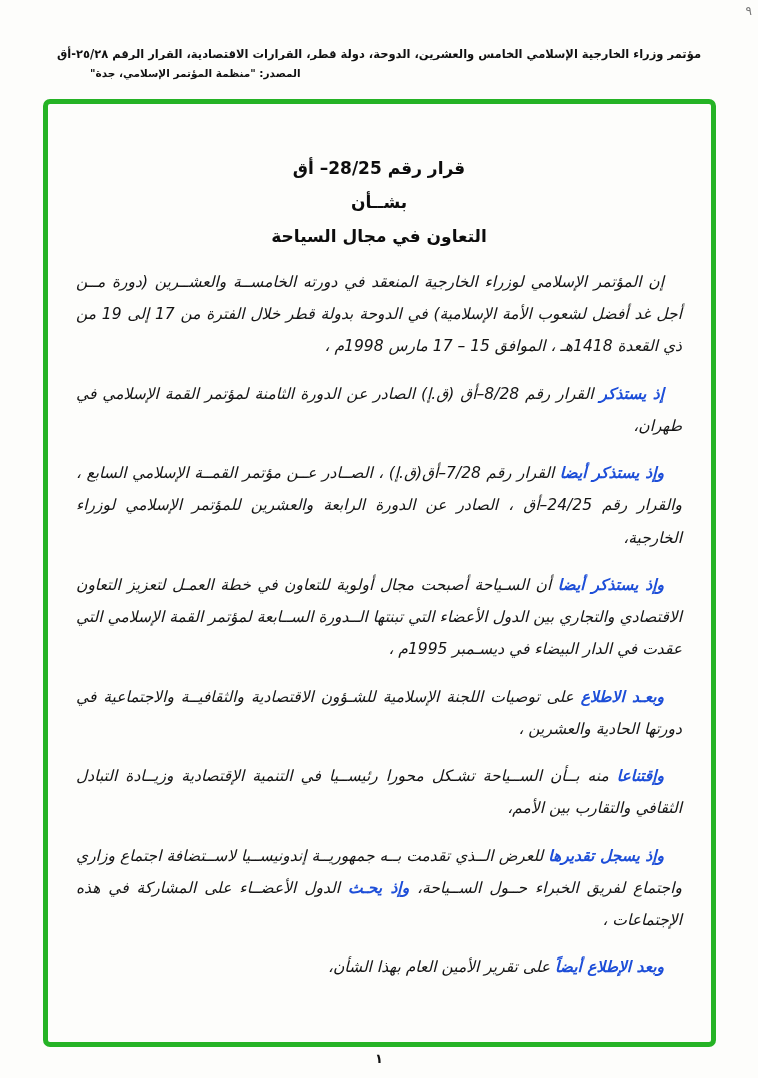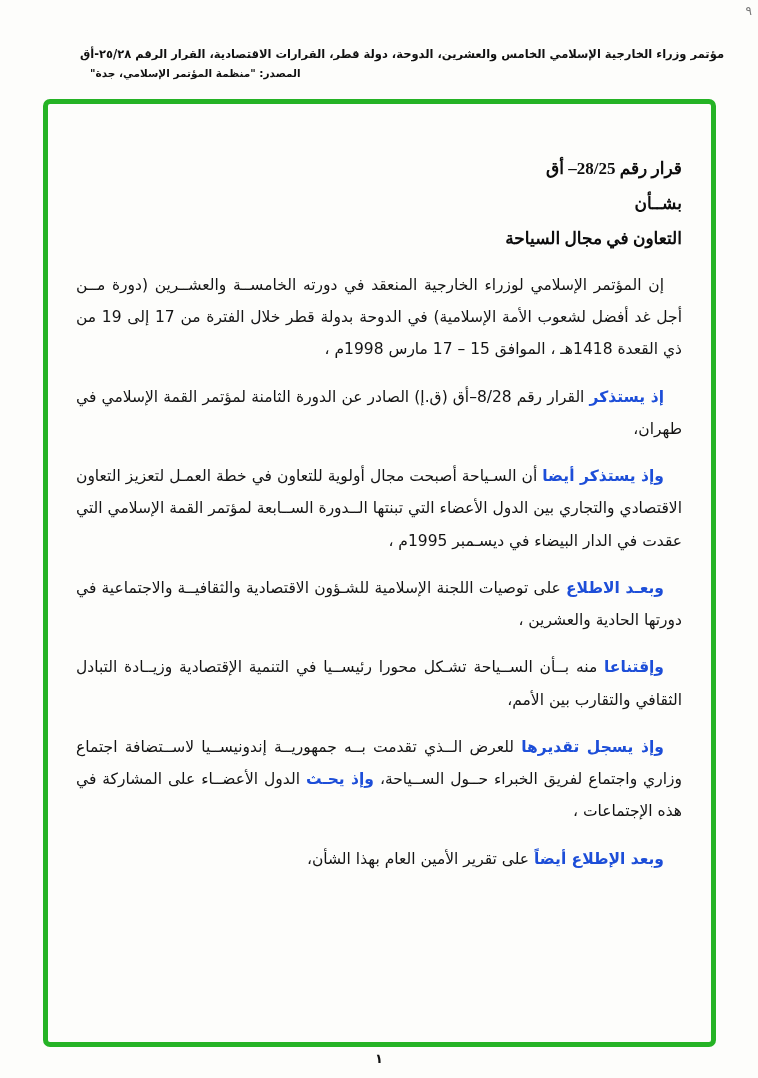--- a/index.html
+++ b/index.html
@@ -11,21 +11,21 @@
     font-family:"DejaVu Sans","Liberation Serif",sans-serif;
     color:#151515;
     overflow:hidden;
   }
   .corner-mark{
     position:absolute;top:4px;right:6px;
     font-size:12px;color:#777;direction:rtl;
   }
   .doc-header{
     position:absolute;top:46px;left:34px;right:34px;
-    direction:rtl;text-align:right;
+    direction:rtl;text-align:center;
     font-weight:bold;font-size:11.5px;line-height:1.4;
     color:#101010;letter-spacing:0;
   }
   .doc-source{
     position:absolute;top:67px;left:90px;
     direction:rtl;
     font-weight:bold;font-size:10.5px;color:#101010;
   }
   .frame{
     position:absolute;left:43px;top:99px;
@@ -36,33 +36,34 @@
     background:#fdfdfb;
   }
   .content{
     position:absolute;
     top:104px;left:48px;right:48px;bottom:36px;
     padding:30px 28px 0 28px;
     direction:rtl;
     box-sizing:border-box;
   }
   .title{
-    text-align:right;font-weight:bold;
-    font-size:17px;margin:0 0 14px 0;color:#0d0d0d;font-family:Liberation Serif, serif;
+    text-align:center;font-weight:bold;
+    font-size:17px;margin:0 0 14px 0;color:#0d0d0d;
   }
   .title.first{margin-top:24px;}
   .title.last{margin-bottom:20px;}
   .body-text p{
     font-size:15.5px;
     line-height:2.08;
     text-align:justify;
     text-align-last:right;
     margin:0 0 15px 0;
     text-indent:18px;
     color:#141414;
+    font-style:italic;
   }
   .body-text p b{font-weight:bold;color:#1d4ed8;}
   .page-number{
     position:absolute;bottom:12px;left:0;right:0;
     text-align:center;
     font-size:13px;font-weight:bold;color:#111;
   }
 </style>
 </head>
 <body>
@@ -77,20 +78,21 @@
   <div class="frame"></div>
 
   <div class="content">
     <div class="title first">قرار رقم 28/25– أق</div>
     <div class="title">بشــأن</div>
     <div class="title last">التعاون في مجال السياحة</div>
 
     <div class="body-text">
       <p><b></b><span>إن المؤتمر الإسلامي لوزراء الخارجية المنعقد في دورته الخامســة والعشــرين (دورة مــن أجل غد أفضل لشعوب الأمة الإسلامية) في الدوحة بدولة قطر خلال الفترة من 17 إلى 19 من ذي القعدة 1418هـ ، الموافق 15 – 17 مارس 1998م ،</span></p>
       <p><b>إذ يستذكر</b><span> القرار رقم 8/28–أق (ق.إ) الصادر عن الدورة الثامنة لمؤتمر القمة الإسلامي في طهران،</span></p>
+      <p><b>وإذ يستذكر أيضا</b><span> القرار رقم 7/28–أق(ق.إ) ، الصــادر عــن مؤتمر القمــة الإسلامي السابع ، والقرار رقم 24/25–أق ، الصادر عن الدورة الرابعة والعشرين للمؤتمر الإسلامي لوزراء الخارجية،</span></p>
       <p><b>وإذ يستذكر أيضا</b><span> أن السـياحة أصبحت مجال أولوية للتعاون في خطة العمـل لتعزيز التعاون الاقتصادي والتجاري بين الدول الأعضاء التي تبنتها الــدورة الســابعة لمؤتمر القمة الإسلامي التي عقدت في الدار البيضاء في ديسـمبر 1995م ،</span></p>
       <p><b>وبعـد الاطلاع</b><span> على توصيات اللجنة الإسلامية للشـؤون الاقتصادية والثقافيــة والاجتماعية في دورتها الحادية والعشرين ،</span></p>
       <p><b>وإقتناعا</b><span> منه بــأن الســياحة تشـكل محورا رئيســيا في التنمية الإقتصادية وزيــادة التبادل الثقافي والتقارب بين الأمم،</span></p>
       <p><b>وإذ يسجل تقديرها</b><span> للعرض الــذي تقدمت بــه جمهوريــة إندونيســيا لاســتضافة اجتماع وزاري واجتماع لفريق الخبراء حــول الســياحة، </span><b>وإذ يحـث</b><span> الدول الأعضــاء على المشاركة في هذه الإجتماعات ،</span></p>
       <p><b>وبعد الإطلاع أيضاً</b><span> على تقرير الأمين العام بهذا الشأن،</span></p>
     </div>
   </div>
 
   <div class="page-number">١</div>
 

